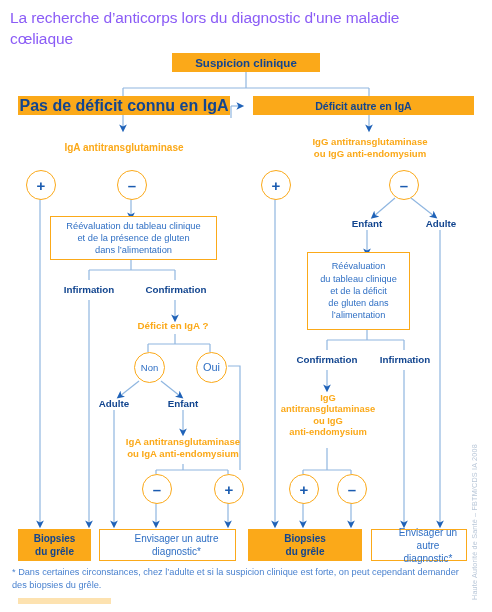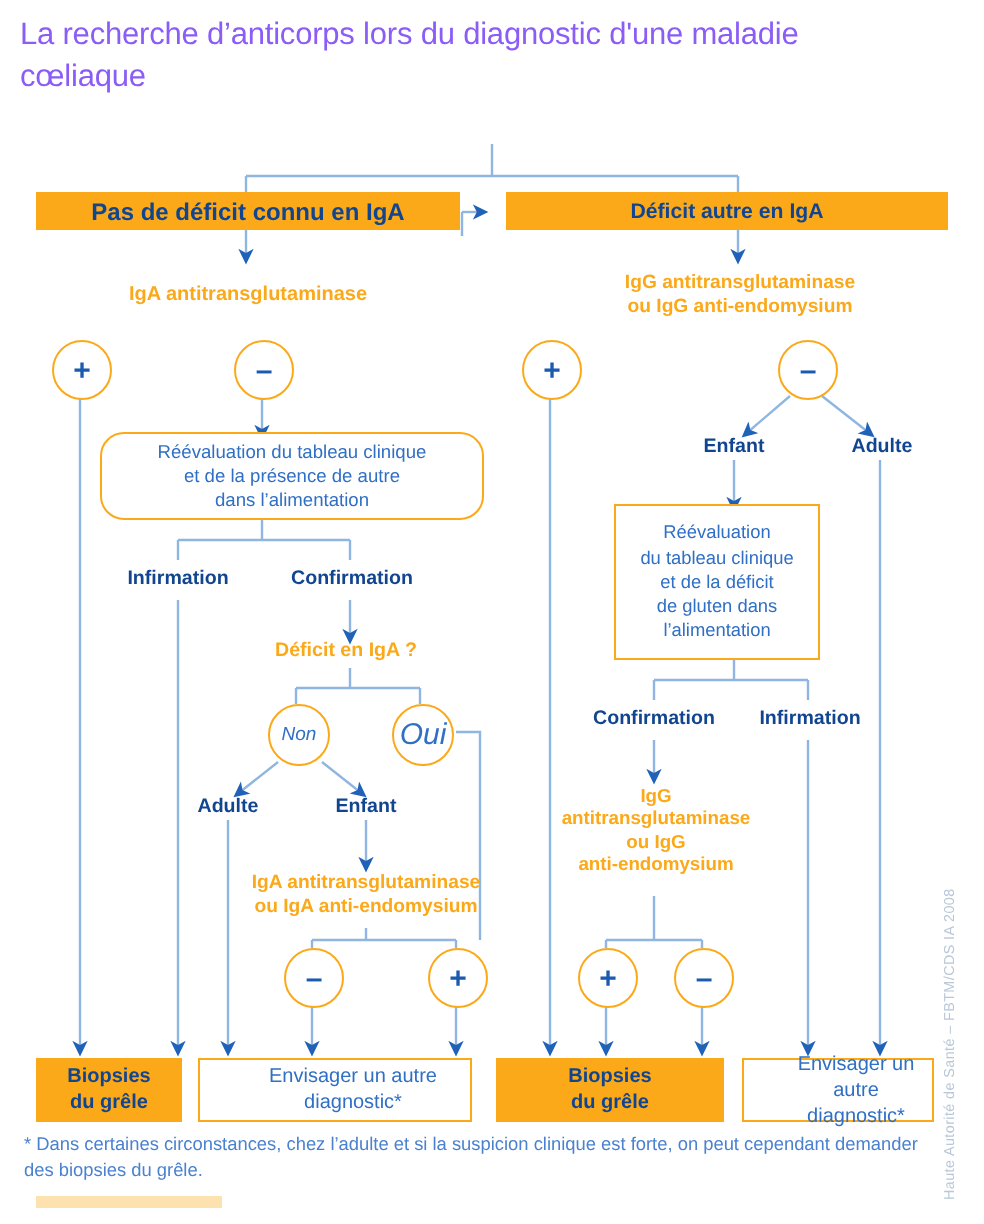--- a/index.html
+++ b/index.html
@@ -23,21 +23,21 @@
         align-items:center;justify-content:center;text-align:center;}
   .orange{background:#FBA919;color:#12458f;font-weight:bold;}
   .outline{background:#ffffff;border:1.3px solid #FBA919;color:#2f6fc4;padding-left:18px;}
   .lbl{position:absolute;text-align:center;color:#12458f;font-weight:bold;}
   .olbl{position:absolute;text-align:center;color:#FBA919;font-weight:bold;line-height:1.22;}
 
   
   .circ{position:absolute;border:1.6px solid #FBA919;border-radius:50%;
         background:#fff;display:flex;align-items:center;justify-content:center;}
   .circ .sgn{font-weight:bold;color:#1a5bb0;line-height:1;}
-  .circ.txt .sgn{color:#2f6fc4;font-weight:normal;font-style:italic;}
+  .circ.txt .sgn{color:#2f6fc4;font-weight:normal;}
 
   .foot{position:absolute;left:12px;top:566px;width:455px;
         font-size:9.2px;line-height:1.45;color:#4a82cf;}
 
   .credit{position:absolute;left:470px;top:430px;width:14px;height:170px;
           color:#b9c7d8;font-size:7.2px;letter-spacing:.2px;white-space:nowrap;
           transform-origin:left top;transform:rotate(-90deg) translate(-170px,0);}
   .botbar{position:absolute;left:18px;top:598px;width:93px;height:6px;background:#fde2b0;}
 </style>
 </head>
@@ -125,22 +125,25 @@
 
       <path d="M327,448 L327,470"></path>
       <path d="M303,470 L351,470"></path>
       <path d="M303,470 L303,474"></path>
       <path d="M351,470 L351,474"></path>
       <path d="M303,502 L303,524" marker-end="url(#ah)"></path>
       <path d="M351,502 L351,524" marker-end="url(#ah)"></path>
     </g>
   </svg>
 
-
-  <div class="node orange" style="left:18px;top:96px;width:212px;height:19px;font-size:12px;">
+  <div class="node orange" style="left:172px;top:53px;width:148px;height:19px;font-size:11.5px;">
+    <span>Suspicion clinique</span>
+  </div>
+
+  <div class="node orange" style="left:18px;top:96px;width:212px;height:19px;font-size:16px;">
     <span>Pas de déficit connu en IgA</span>
   </div>
 
   <div class="node orange" style="left:253px;top:96px;width:221px;height:19px;font-size:10.6px;">
     <span>Déficit autre en IgA</span>
   </div>
 
   <div class="olbl" style="left:31px;top:142px;width:186px;font-size:10px;">
     <span>IgA antitransglutaminase</span>
   </div>
@@ -157,44 +160,44 @@
     <span class="sgn" style="font-size:15px;">–</span>
   </div>
 
   <div class="circ" style="left:261px;top:170px;width:28px;height:28px;">
     <span class="sgn" style="font-size:15px;">+</span>
   </div>
   <div class="circ" style="left:389px;top:170px;width:28px;height:28px;">
     <span class="sgn" style="font-size:15px;">–</span>
   </div>
 
-  <div class="node outline" style="left:50px;top:216px;width:192px;height:44px;font-size:9.3px;line-height:1.32;padding:2px 20px;border-radius:12px;">
+  <div class="node outline" style="left:50px;top:216px;width:167px;height:44px;font-size:9.3px;line-height:1.32;padding:2px 3px;">
     <span>
       <span>Réévaluation du tableau clinique</span><br>
-      <span>et de la présence de autre</span><br>
+      <span>et de la présence de gluten</span><br>
       <span>dans l’alimentation</span>
     </span>
   </div>
 
   <div class="lbl" style="left:52px;top:284px;width:74px;font-size:9.8px;">
     <span>Infirmation</span>
   </div>
   <div class="lbl" style="left:136px;top:284px;width:80px;font-size:9.8px;">
     <span>Confirmation</span>
   </div>
 
   <div class="olbl" style="left:132px;top:320px;width:82px;font-size:9.8px;">
     <span>Déficit en IgA ?</span>
   </div>
 
   <div class="circ txt" style="left:134px;top:352px;width:29px;height:29px;">
     <span class="sgn" style="font-size:9.5px;">Non</span>
   </div>
   <div class="circ txt" style="left:196px;top:352px;width:29px;height:29px;">
-    <span class="sgn" style="font-size:15px;">Oui</span>
+    <span class="sgn" style="font-size:11px;">Oui</span>
   </div>
 
   <div class="lbl" style="left:84px;top:398px;width:60px;font-size:9.8px;">
     <span>Adulte</span>
   </div>
   <div class="lbl" style="left:153px;top:398px;width:60px;font-size:9.8px;">
     <span>Enfant</span>
   </div>
 
   <div class="olbl" style="left:95px;top:436px;width:176px;font-size:9.6px;">

